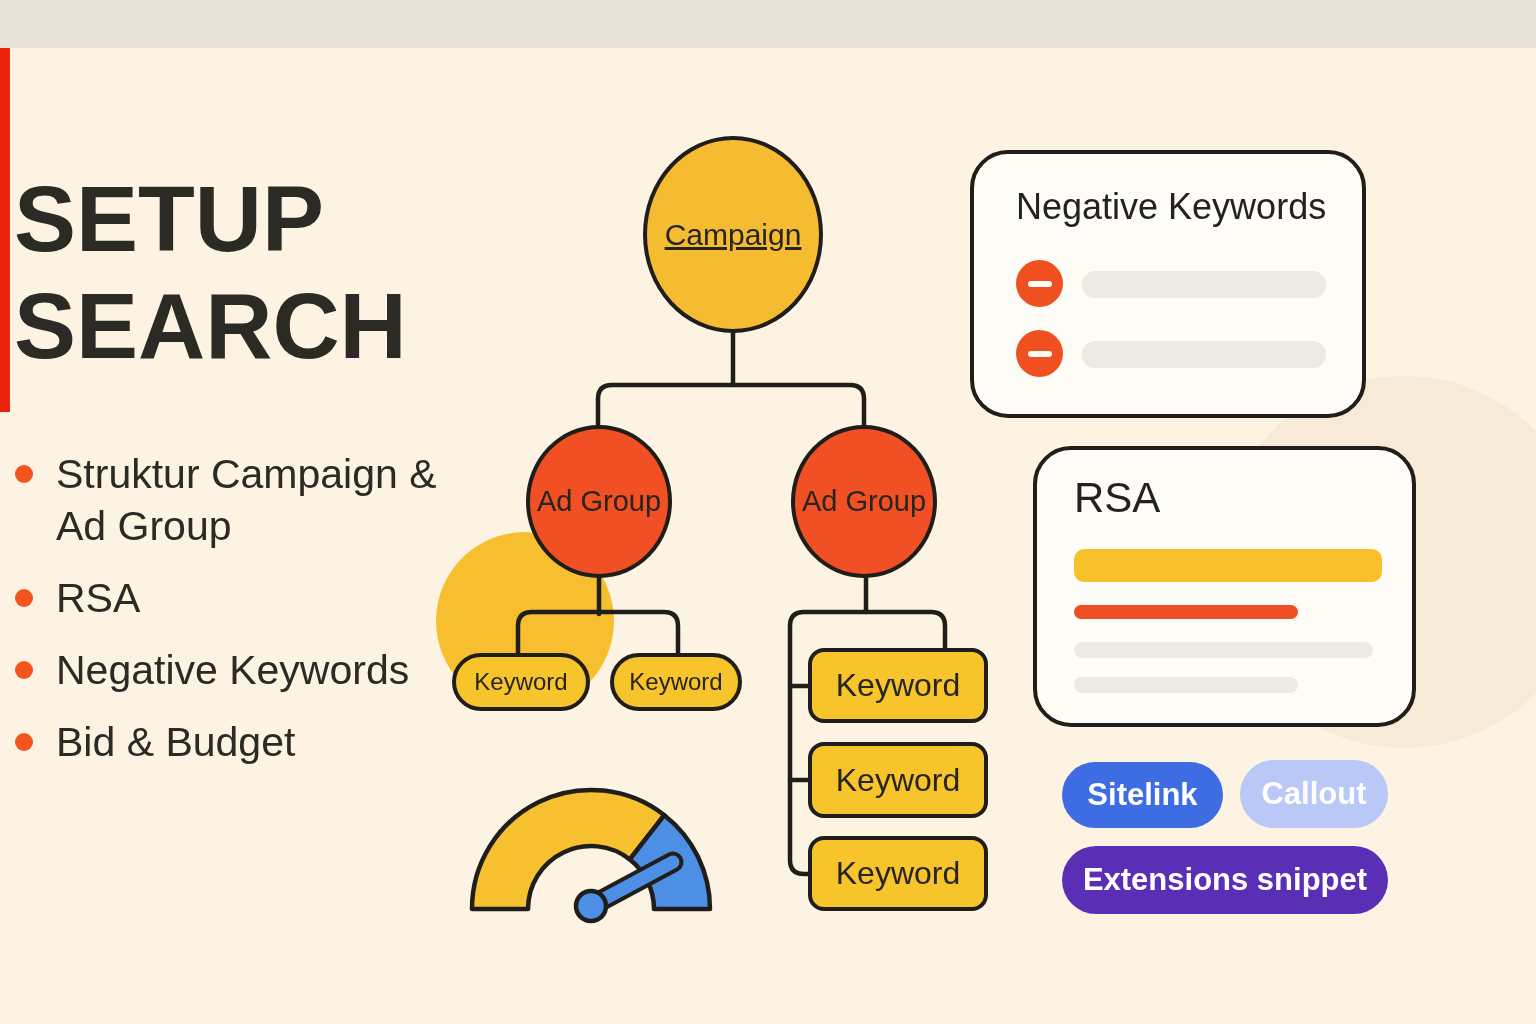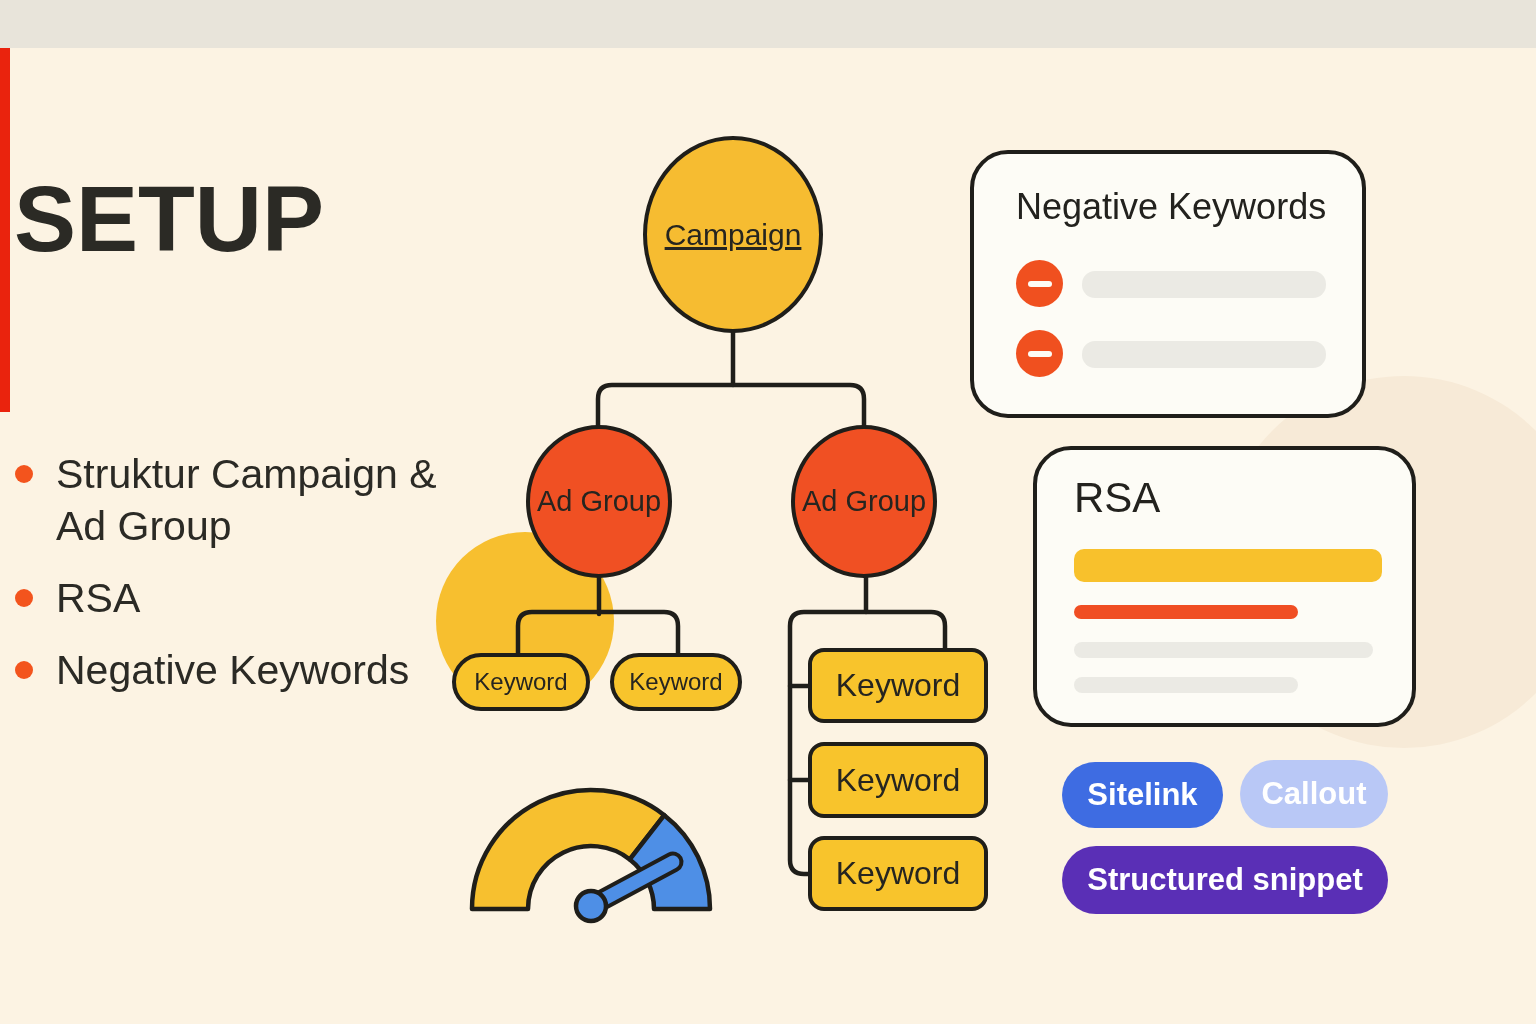--- a/index.html
+++ b/index.html
@@ -75,34 +75,39 @@
 <body>
 
 <div class="stage">
 
   <div class="abs edge-strip"></div>
   <div class="abs yellow-blob"></div>
   <div class="abs beige-blob"></div>
 
   <div class="abs headline">
     <div>SETUP</div>
+    <div>SEARCH</div>
   </div>
 
   <div class="abs checklist">
     <div class="check-item">
       <span class="bullet"></span>
       <span>Struktur Campaign &amp; Ad Group</span>
     </div>
     <div class="check-item">
       <span class="bullet"></span>
       <span>RSA</span>
     </div>
     <div class="check-item">
       <span class="bullet"></span>
       <span>Negative Keywords</span>
+    </div>
+    <div class="check-item">
+      <span class="bullet"></span>
+      <span>Bid &amp; Budget</span>
     </div>
   </div>
 
   <svg class="overlay" width="1536" height="1024" viewBox="0 0 1536 1024">
 
     <path class="edge" d="M733,283 L733,337"></path>
     <path class="edge" d="M598,379 L598,351 Q598,337 612,337 L850,337 Q864,337 864,351 L864,379"></path>
 
     <path class="edge" d="M599,527 L599,566"></path>
     <path class="edge" d="M518,606 L518,578 Q518,564 532,564 L664,564 Q678,564 678,578 L678,606"></path>
@@ -167,16 +172,16 @@
     <div class="abs gray-bar rsa-bar-gray2"></div>
   </div>
 
   <div class="abs pill pill-callout">
     <span>Callout</span>
   </div>
   <div class="abs pill pill-sitelink">
     <span>Sitelink</span>
   </div>
   <div class="abs pill pill-snippet">
-    <span>Structured snippet</span>
+    <span>Extensions snippet</span>
   </div>
 
 </div>
 
 </body></html>

